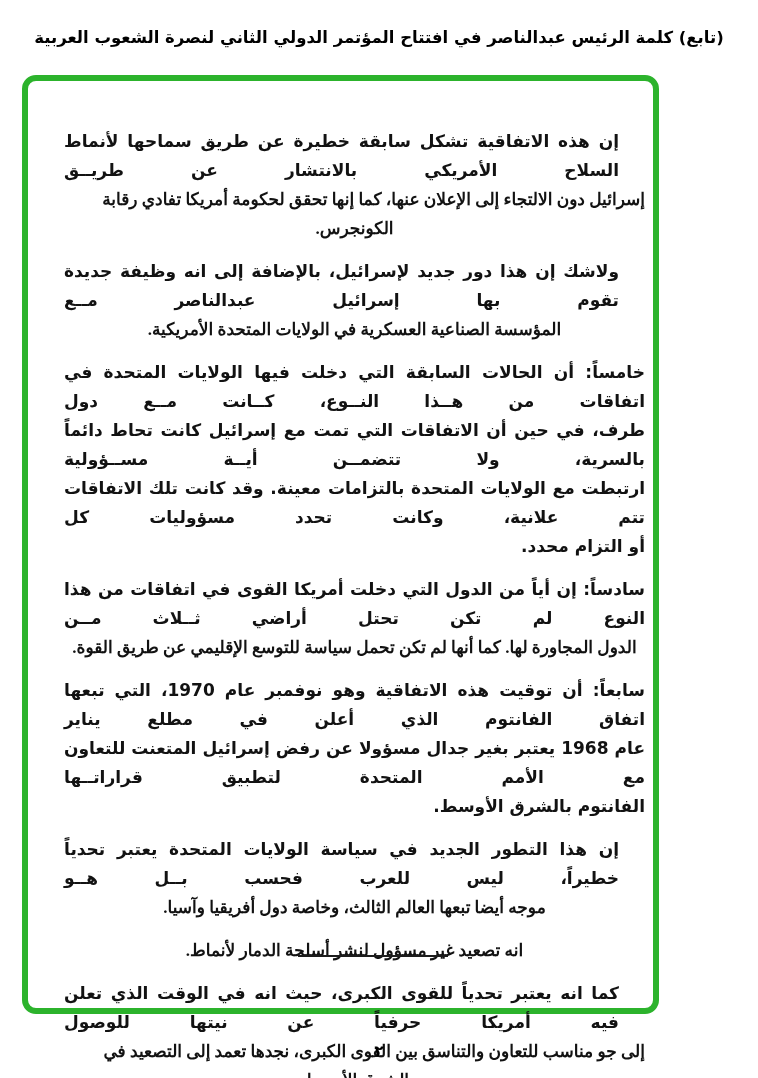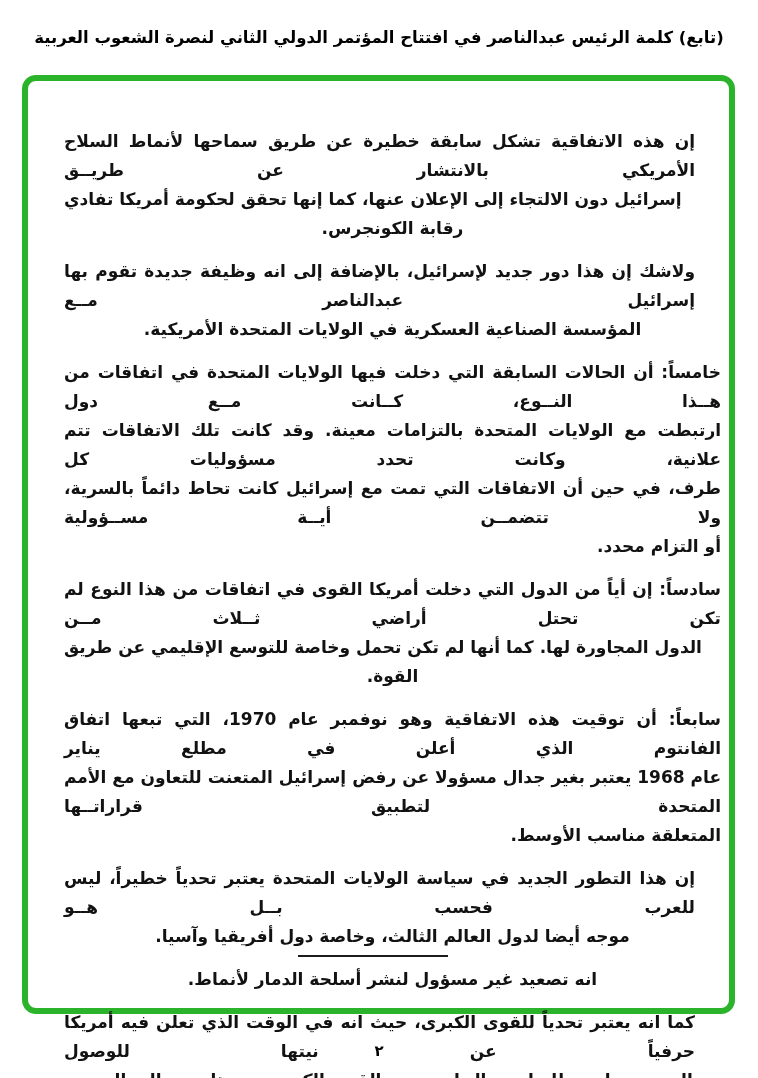--- a/index.html
+++ b/index.html
@@ -20,42 +20,42 @@
     text-align: center;
     font-size: 16.5px;
     font-weight: bold;
     color: #000000;
     letter-spacing: 0.2px;
   }
   .frame {
     position: absolute;
     left: 22px;
     top: 75px;
-    width: 713px;
+    width: 637px;
     height: 939px;
     box-sizing: border-box;
     border: 6px solid #2cb32c;
     border-radius: 14px;
     background: #ffffff;
   }
   .doc-body {
     position: absolute;
     top: 46px;
     right: 8px;
     left: 36px;
   }
   .para { margin: 0 0 14px 0; }
   .line {
     font-size: 17px;
     font-weight: bold;
     line-height: 29px;
     color: #121212;
   }
   .j { text-align: justify; text-align-last: justify; }
-  .c { text-align: left; text-align-last: center; }
+  .c { text-align: right; text-align-last: center; font-family: Liberation Serif, serif; }
   .r { text-align: center; text-align-last: right; }
   .ind { padding-right: 26px; }
   .divider {
     position: absolute;
     top: 874px;
     left: 270px;
     width: 150px;
     height: 2px;
     background: #1c1c1c;
   }
@@ -82,36 +82,36 @@
         <div class="para">
           <div class="line j ind">إن هذه الاتفاقية تشكل سابقة خطيرة عن طريق سماحها لأنماط السلاح الأمريكي بالانتشار عن طريــق</div>
           <div class="line c">إسرائيل دون الالتجاء إلى الإعلان عنها، كما إنها تحقق لحكومة أمريكا تفادي رقابة الكونجرس.</div>
         </div>
         <div class="para">
           <div class="line j ind">ولاشك إن هذا دور جديد لإسرائيل، بالإضافة إلى انه وظيفة جديدة تقوم بها إسرائيل عبدالناصر مــع</div>
           <div class="line c">المؤسسة الصناعية العسكرية في الولايات المتحدة الأمريكية.</div>
         </div>
         <div class="para">
           <div class="line j">خامساً: أن الحالات السابقة التي دخلت فيها الولايات المتحدة في اتفاقات من هــذا النــوع، كــانت مــع دول</div>
+          <div class="line j">طرف، في حين أن الاتفاقات التي تمت مع إسرائيل كانت تحاط دائماً بالسرية، ولا تتضمــن أيــة مســؤولية</div>
           <div class="line j">ارتبطت مع الولايات المتحدة بالتزامات معينة. وقد كانت تلك الاتفاقات تتم علانية، وكانت تحدد مسؤوليات كل</div>
-          <div class="line j">طرف، في حين أن الاتفاقات التي تمت مع إسرائيل كانت تحاط دائماً بالسرية، ولا تتضمــن أيــة مســؤولية</div>
           <div class="line r">أو التزام محدد.</div>
         </div>
         <div class="para">
           <div class="line j">سادساً: إن أياً من الدول التي دخلت أمريكا القوى في اتفاقات من هذا النوع لم تكن تحتل أراضي ثــلاث مــن</div>
-          <div class="line c">الدول المجاورة لها. كما أنها لم تكن تحمل وخاصة للتوسع الإقليمي عن طريق القوة.</div>
+          <div class="line c">الدول المجاورة لها. كما أنها لم تكن تحمل سياسة للتوسع الإقليمي عن طريق القوة.</div>
         </div>
         <div class="para">
           <div class="line j">سابعاً: أن توقيت هذه الاتفاقية وهو نوفمبر عام 1970، التي تبعها اتفاق الفانتوم الذي أعلن في مطلع يناير</div>
           <div class="line j">عام 1968 يعتبر بغير جدال مسؤولا عن رفض إسرائيل المتعنت للتعاون مع الأمم المتحدة لتطبيق قراراتــها</div>
-          <div class="line r">المتعلقة مناسب الأوسط.</div>
+          <div class="line r">الفانتوم بالشرق الأوسط.</div>
         </div>
         <div class="para">
           <div class="line j ind">إن هذا التطور الجديد في سياسة الولايات المتحدة يعتبر تحدياً خطيراً، ليس للعرب فحسب بــل هــو</div>
-          <div class="line c">موجه أيضا لدول العالم الثالث، وخاصة دول أفريقيا وآسيا.</div>
+          <div class="line c">موجه أيضا تبعها العالم الثالث، وخاصة دول أفريقيا وآسيا.</div>
         </div>
         <div class="para">
           <div class="line c">انه تصعيد غير مسؤول لنشر أسلحة الدمار لأنماط.</div>
         </div>
         <div class="para">
           <div class="line j ind">كما انه يعتبر تحدياً للقوى الكبرى، حيث انه في الوقت الذي تعلن فيه أمريكا حرفياً عن نيتها للوصول</div>
           <div class="line c">إلى جو مناسب للتعاون والتناسق بين القوى الكبرى، نجدها تعمد إلى التصعيد في الشرق الأوسط.</div>
         </div>
       </div>
     <div class="divider"></div>

